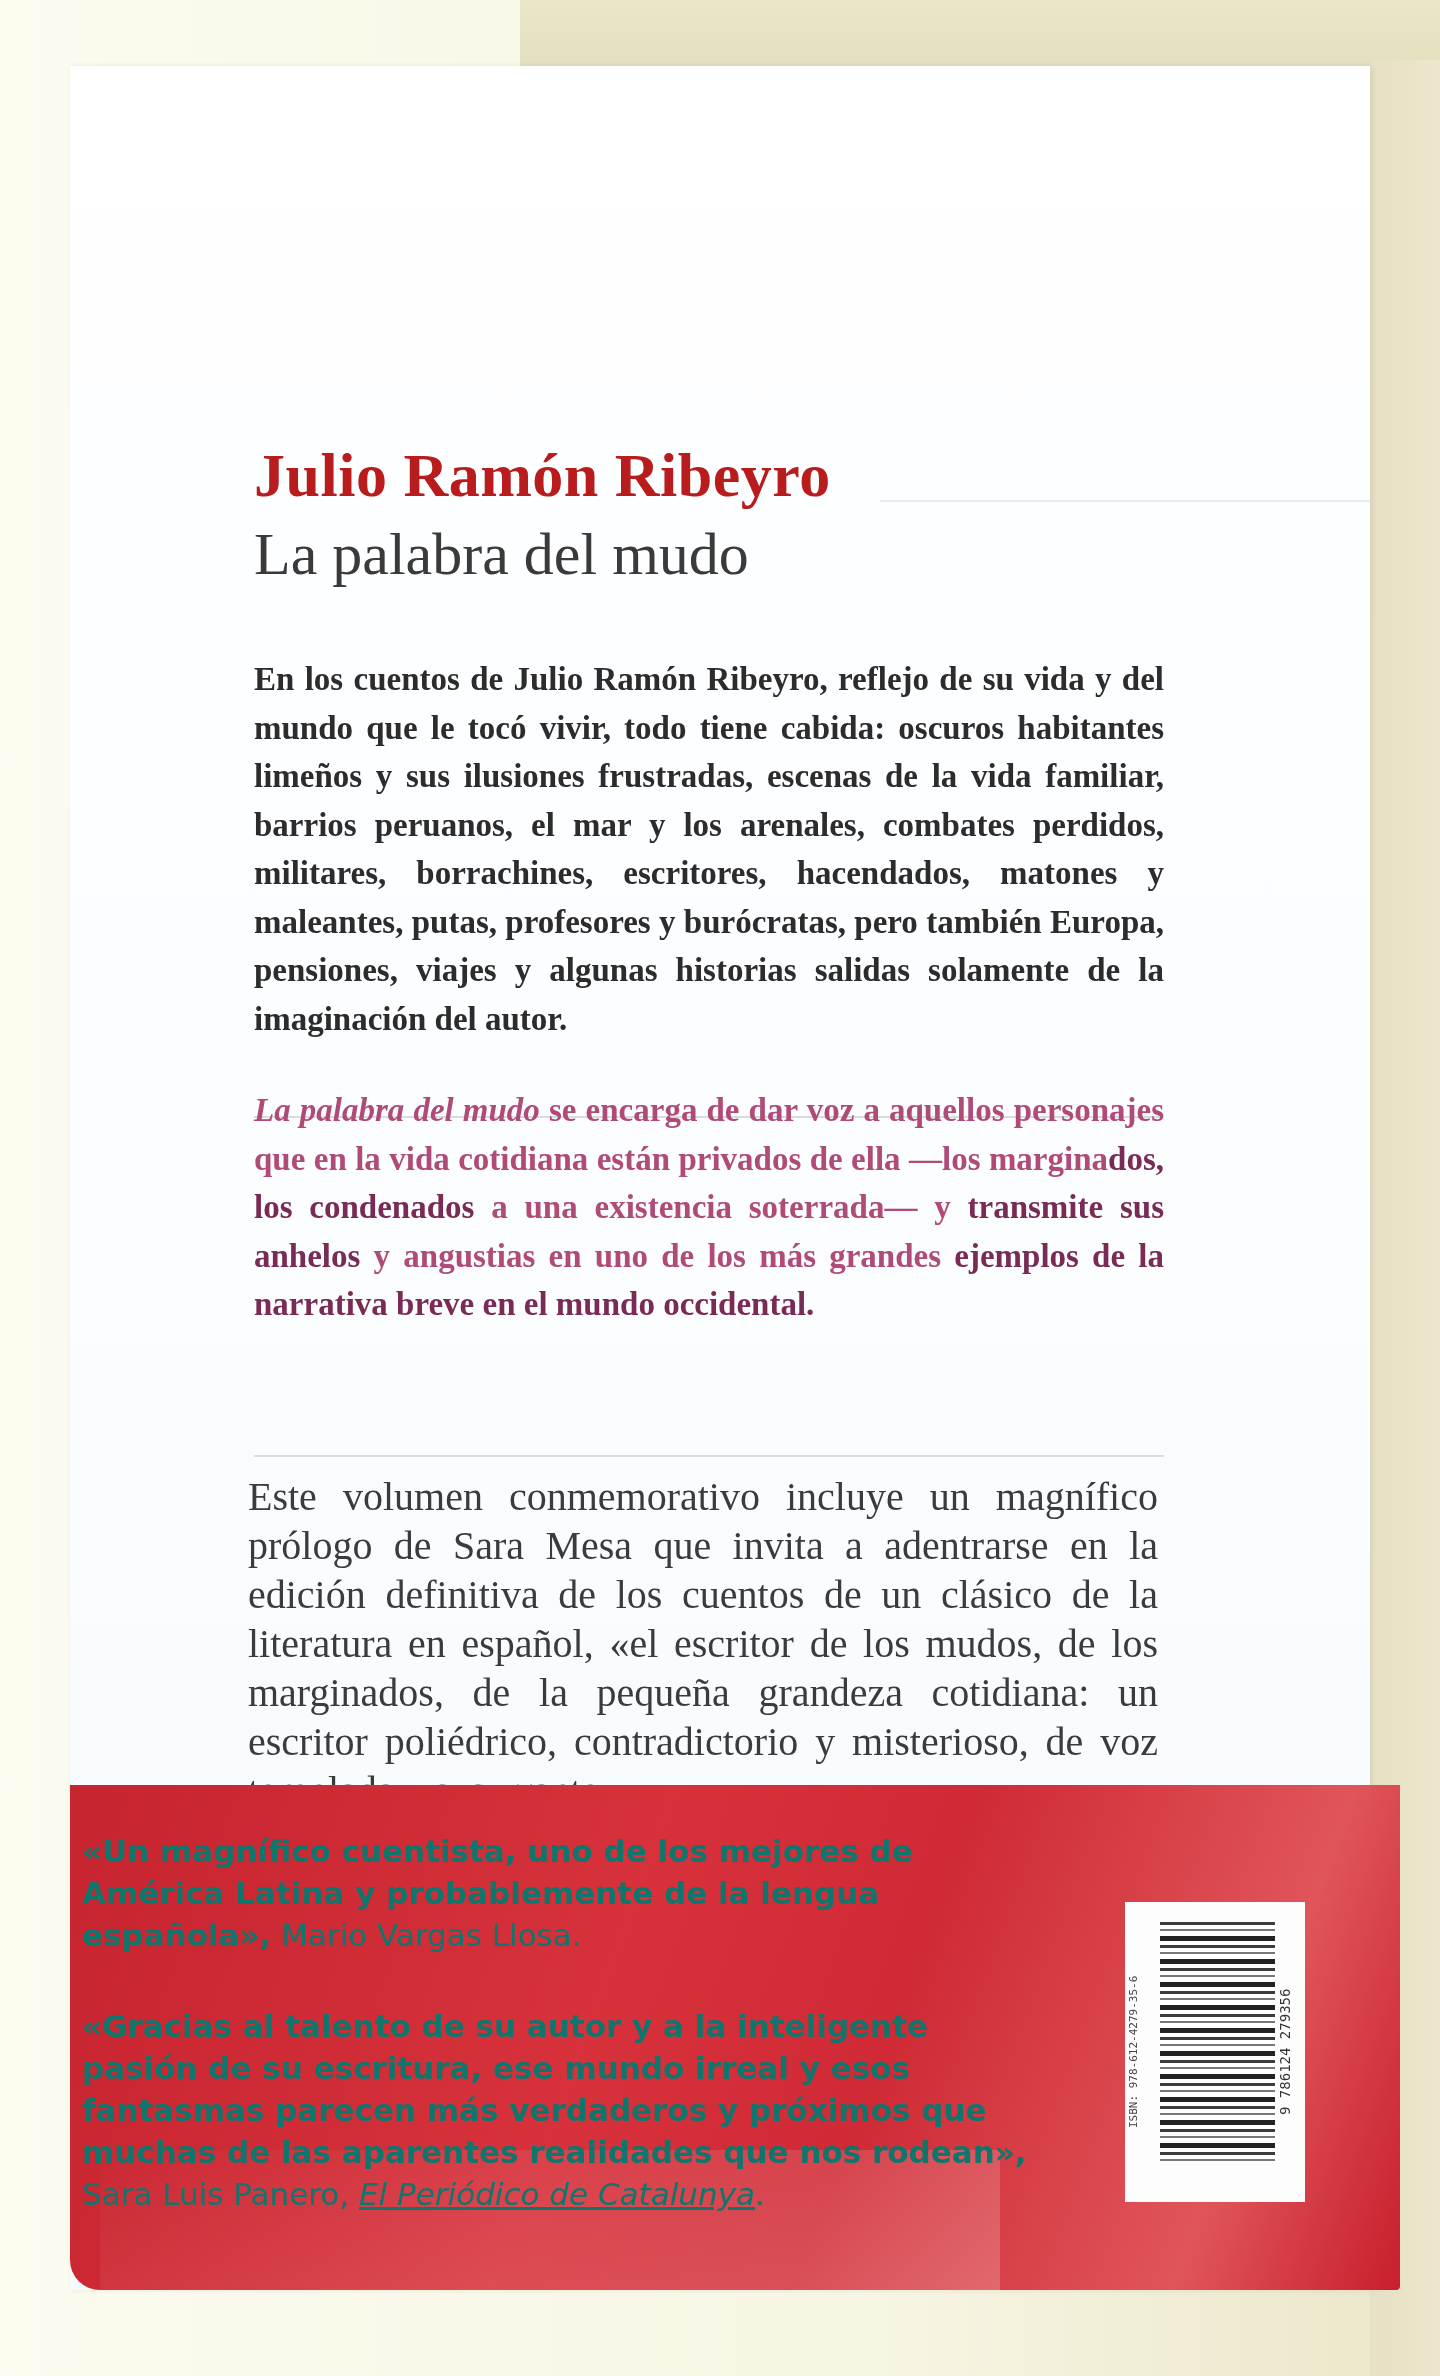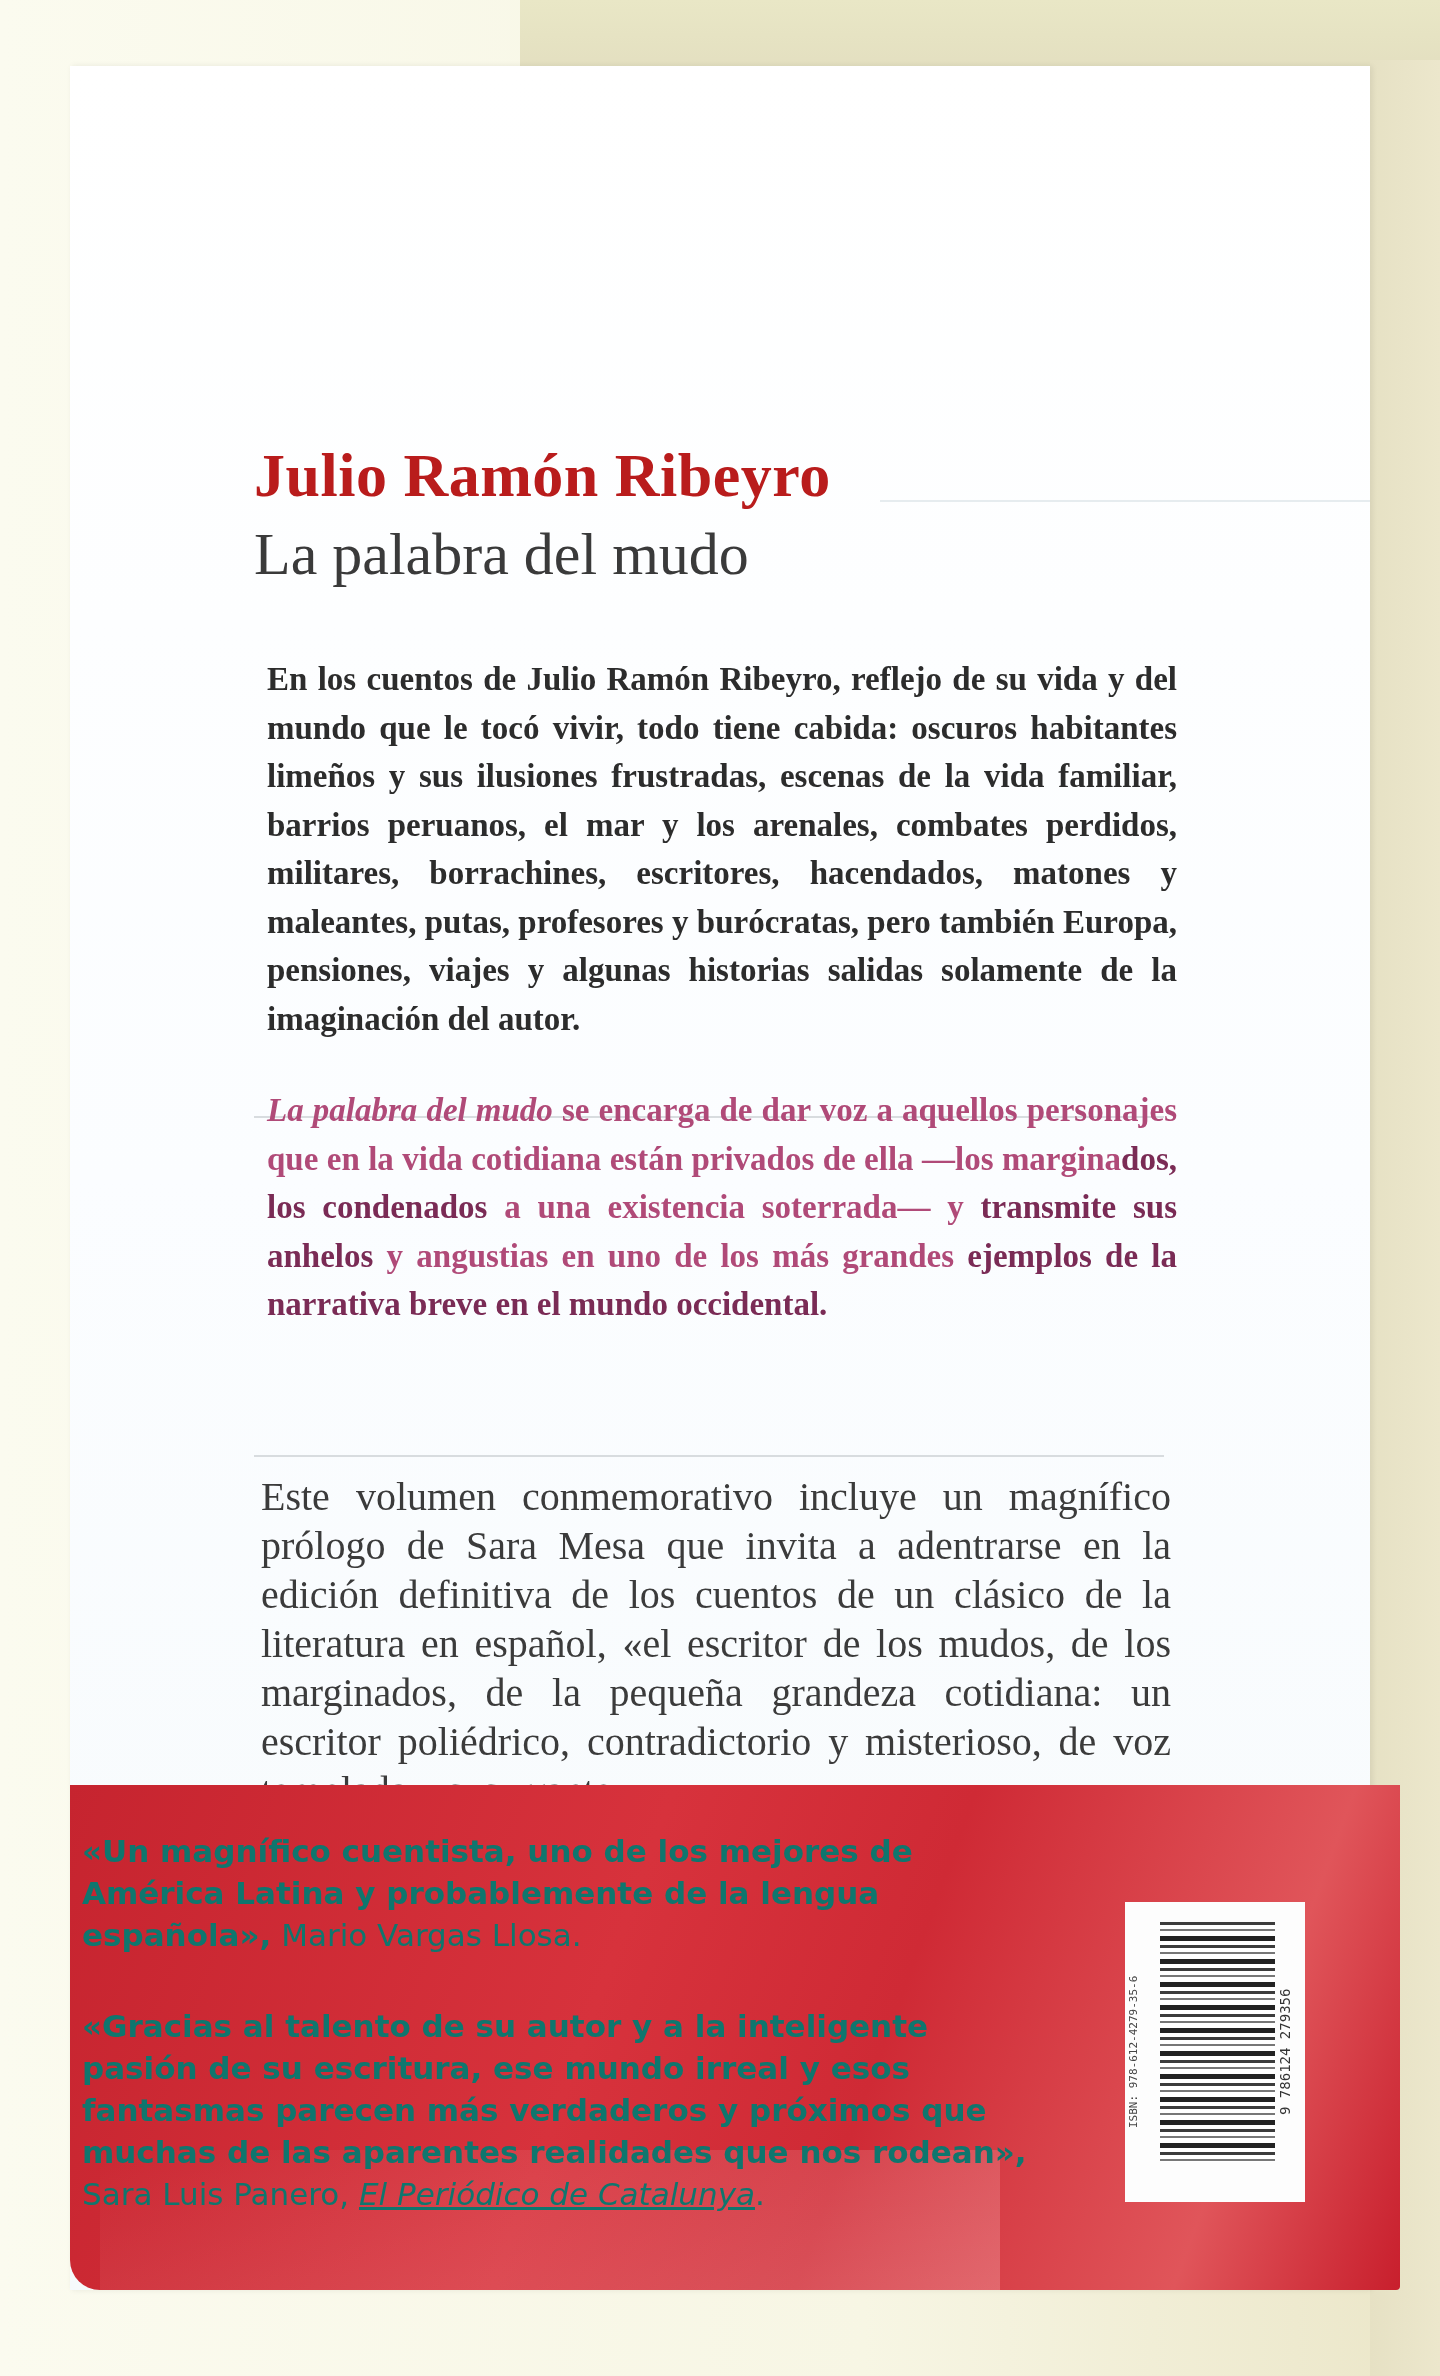--- a/index.html
+++ b/index.html
@@ -11,21 +11,21 @@
   .right-edge{position:absolute;left:1370px;top:60px;width:70px;height:2316px;
     background:linear-gradient(90deg,#e6e1c4,#ece7cc);}
   .book{position:absolute;left:70px;top:66px;width:1300px;height:2224px;
     background:linear-gradient(180deg,#ffffff 0%,#fbfdff 50%,#f6fafc 100%);
     box-shadow:2px 0 6px rgba(0,0,0,0.08);}
   .author{position:absolute;left:254px;top:440px;font-size:62px;font-weight:bold;
     color:#b91c1c;letter-spacing:0.5px;}
   .rule-top{position:absolute;left:880px;top:500px;width:490px;height:2px;background:#e6ecef;}
   .title{position:absolute;left:254px;top:520px;font-size:60px;color:#3a3a3a;}
   .para{position:absolute;left:254px;width:910px;font-size:33px;line-height:48.5px;
-    text-align:justify;margin-left:13px;}
+    text-align:justify;}
   .p1{top:655px;color:#2c2c2c;font-weight:bold;}
   .divider{position:absolute;left:254px;width:910px;height:2px;background:#d8dcdf;}
   .d1{top:1116px;}
   .d2{top:1455px;}
   .p2{top:1086px;color:#b04a78;font-weight:bold;}
   .p2 em{font-style:italic;}
   .p2 .dark{color:#7a2b55;}
   .p3{top:1472px;left:248px;color:#3b3b3b;font-size:40px;line-height:49px;}
   .band{position:absolute;left:70px;top:1785px;width:1330px;height:505px;
     background:linear-gradient(110deg,#c6242f 0%,#d7323c 40%,#cf2a35 60%,#e0555a 85%,#c81f2d 100%);

